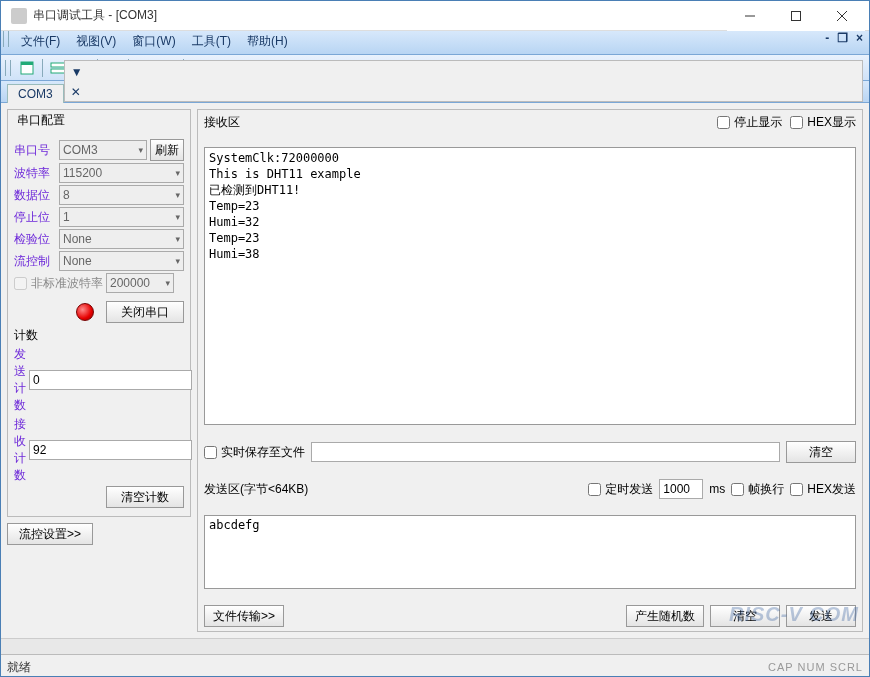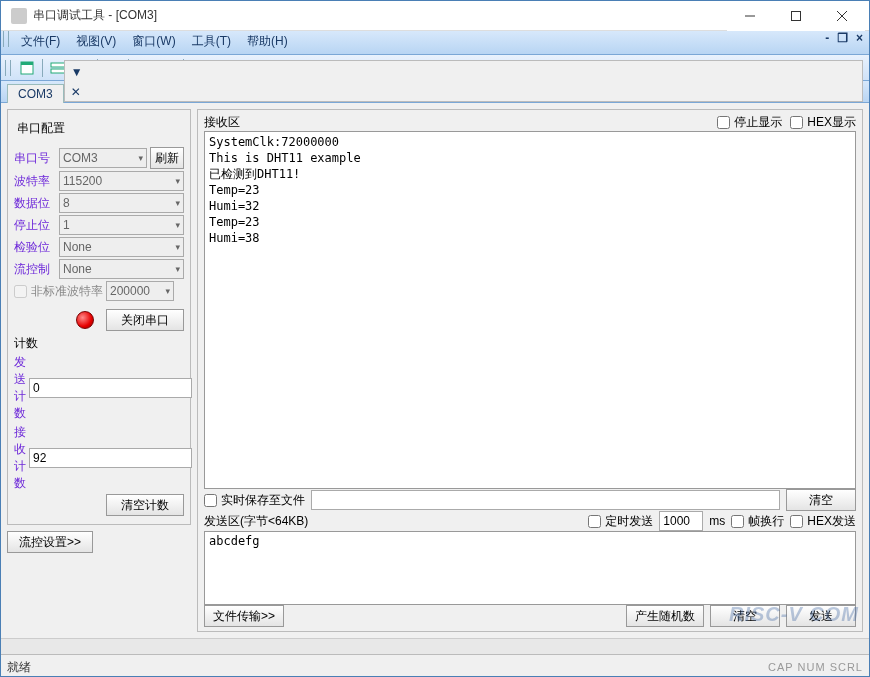--- a/index.html
+++ b/index.html
@@ -24,33 +24,33 @@
 
 .client { position:relative; height: calc(100% - 30px - 24px - 26px - 22px); background: #f0f0f0; display:flex; flex-direction:column; }
 .tabstrip { height:22px; background:linear-gradient(#d7e8fb,#b8d5f3); display:flex; align-items:flex-end; padding: 0 6px; border-bottom:1px solid #7aa7d6;}
 .tab { background:#f0f0f0; border:1px solid #9bb; border-bottom:none; padding:2px 10px; color:#1a3a66; position:relative; top:1px;}
 .tabstrip .right { margin-left:auto; display:flex; gap:6px; padding-bottom:2px; color:#1a3a66;}
 .tabstrip .right span { cursor:default; }
 
 .work { flex:1; display:flex; padding:6px; gap:6px; overflow:hidden; }
 .panel { background:#f0f0f0; }
 .left { width:184px; display:flex; flex-direction:column; gap:2px; }
-.grp { border:1px solid #bbb; padding:20px 6px 6px 6px; background:#f0f0f0;}
+.grp { border:1px solid #bbb; padding:12px 6px 6px 6px; background:#f0f0f0;}
 .grp-title { position:relative; top:-10px; background:#f0f0f0; display:inline-block; padding:0 3px; margin-bottom:-8px;}
 .row { display:flex; align-items:center; margin:2px 0; gap:3px; }
 .row label { width:42px; color:#6d28d9; }
 .combo { flex:1; height:20px; border:1px solid #aaa; background:#fff; padding:0 3px; display:flex; align-items:center; justify-content:space-between; }
 .combo.dis { background:#eee; color:#666; }
 .combo .arr { color:#666; font-size:9px; }
 .btn { height:22px; border:1px solid #999; background:linear-gradient(#fff,#e4e4e4); padding:0 8px; display:flex; align-items:center; justify-content:center; cursor:default; }
 .txt { height:20px; border:1px solid #aaa; background:#fff; padding:0 3px; }
 .chk { display:flex; align-items:center; gap:4px; }
 .chk input { width:13px; height:13px; }
 
-.right { flex:1; display:flex; flex-direction:column; gap:0; border:1px solid #bbb; padding:4px 6px; background:#f0f0f0; }
+.right { flex:1; display:flex; flex-direction:column; gap:16px; border:1px solid #bbb; padding:4px 6px; background:#f0f0f0; }
 .rx-head { display:flex; align-items:center; }
 .rx-head .t { flex:1; }
 .rx-head .opts { display:flex; gap:8px; }
 .textarea { flex:1; border:1px solid #999; background:#fff; font-family: "SimSun","NSimSun",monospace; font-size:12px; padding:2px 4px; white-space:pre; overflow:auto; line-height:16px; }
 
 .midrow { display:flex; align-items:center; gap:6px; }
 .midrow .btn { min-width:70px; }
 .spacer { flex:1; }
 .txbox { height:74px; border:1px solid #999; background:#fff; font-family: "SimSun","NSimSun",monospace; padding:2px 4px; overflow:auto; }
 

